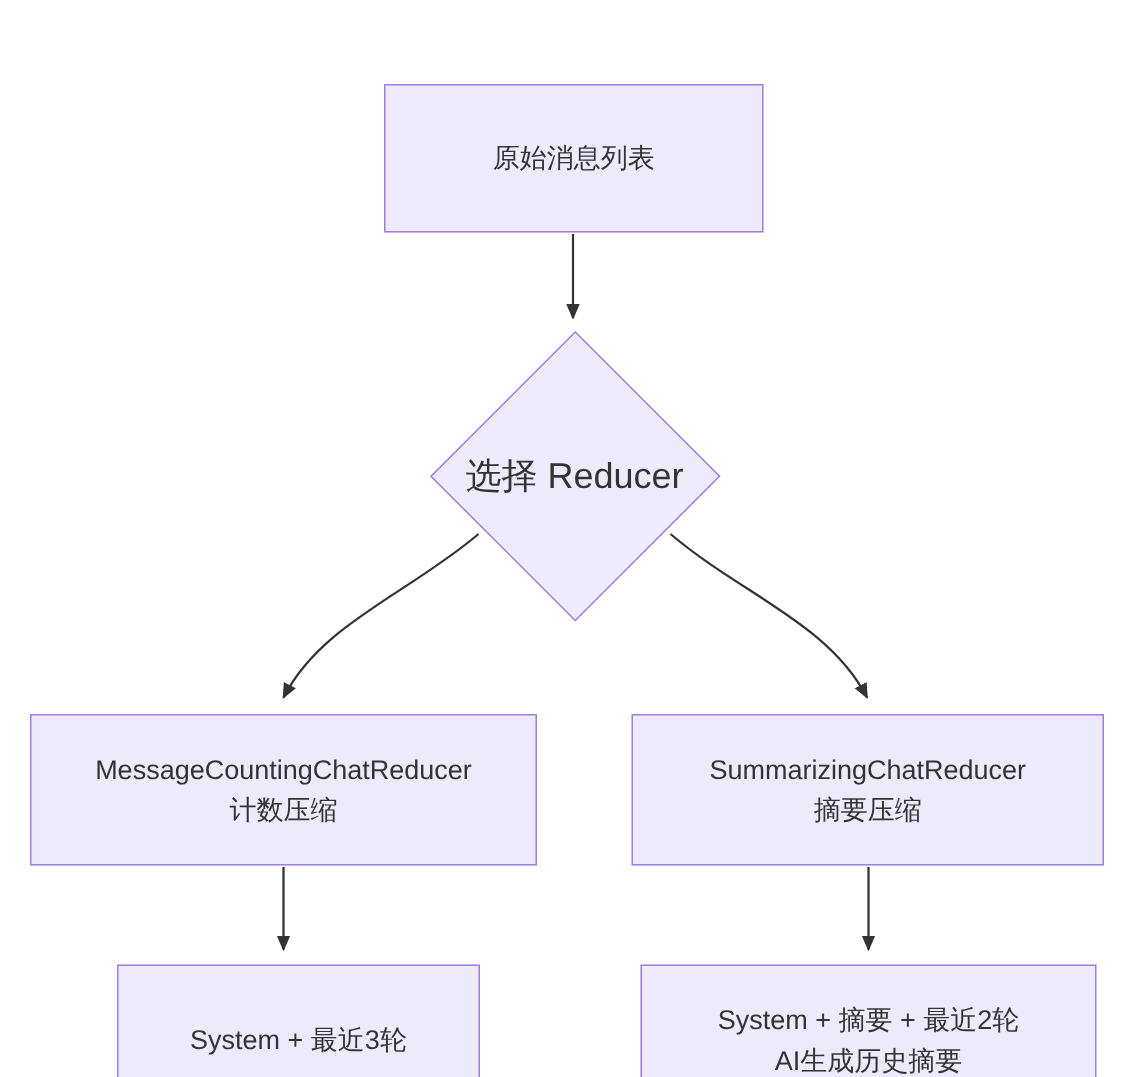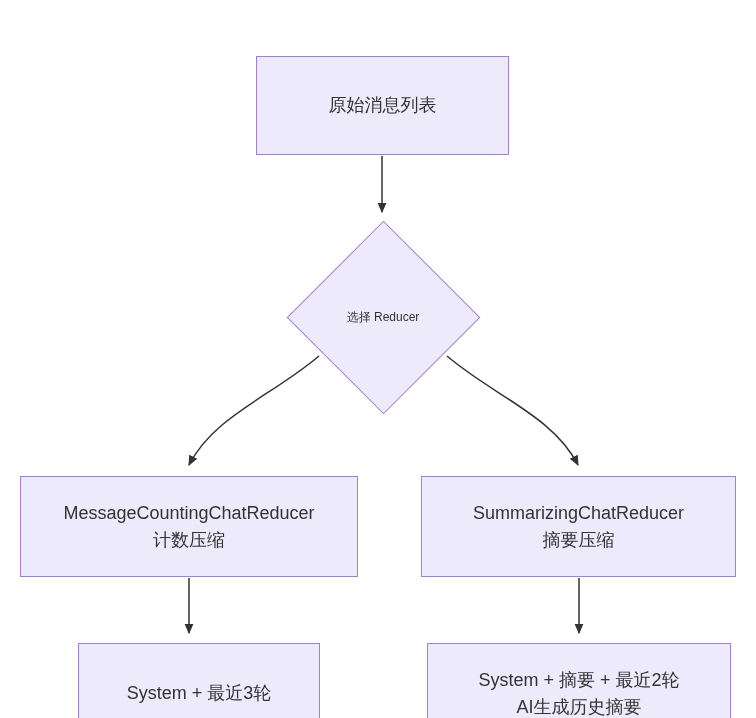--- a/index.html
+++ b/index.html
@@ -68,21 +68,21 @@
   .decision-label {
     position: absolute;
     left: 0;
     top: 0;
     width: 194px;
     height: 194px;
     display: flex;
     align-items: center;
     justify-content: center;
     color: #333333;
-    font-size: 12px;
+    font-size: 24px;
     white-space: nowrap;
   }
 
   
   #node-source   { left: 256px; top: 12px;  width: 253px; height: 99px; }
   #node-decision { left: 286px; top: 176px; }
   #node-counting { left: 20px;  top: 432px; width: 338px; height: 101px; }
   #node-summarizing { left: 421px; top: 432px; width: 315px; height: 101px; }
   #node-counting-out { left: 78px; top: 599px; width: 242px; height: 101px; }
   #node-summarizing-out { left: 427px; top: 599px; width: 304px; height: 101px; }

